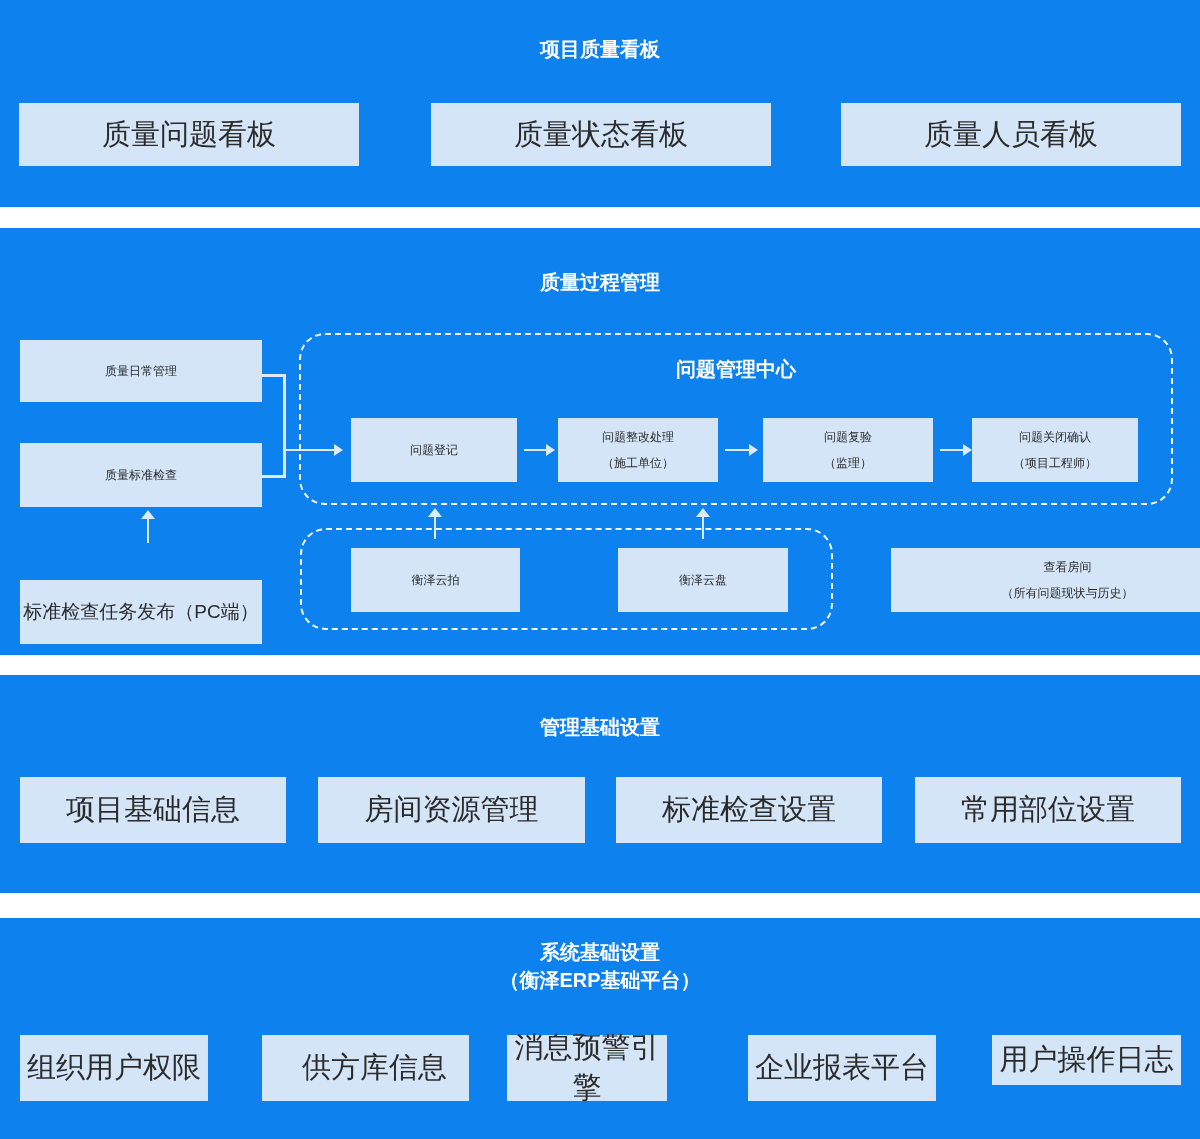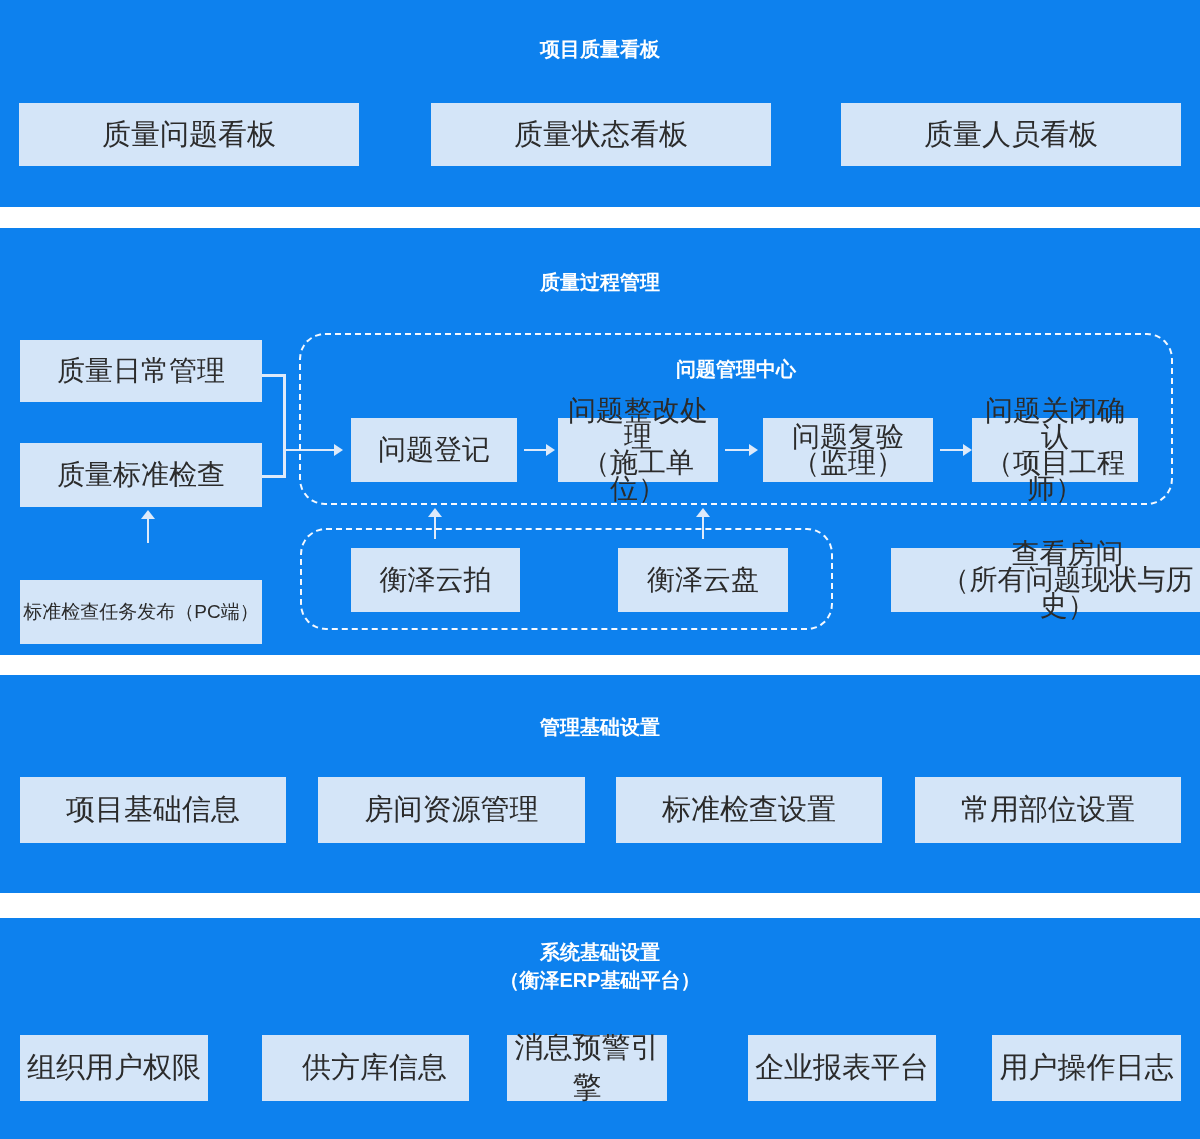--- a/index.html
+++ b/index.html
@@ -11,21 +11,21 @@
   html,body{margin:0;padding:0;background:#ffffff;}
   body{font-family:"Liberation Sans","DejaVu Sans",sans-serif;}
   .stage{position:relative;width:1200px;height:1139px;background:#ffffff;overflow:hidden;}
   .band{position:absolute;left:0;width:1200px;background:var(--blue);}
   .sec-title{position:absolute;left:0;width:1200px;text-align:center;color:#ffffff;
              font-weight:bold;font-size:20px;line-height:28px;}
   .box{position:absolute;background:var(--box-bg);color:var(--box-text);
        display:flex;flex-direction:column;align-items:center;justify-content:center;
        text-align:center;}
   .box-lg{font-size:29px;}
-  .box-md{font-size:28px;line-height:26px;}
+  .box-md{font-size:12px;line-height:26px;}
   .dashed{position:absolute;border:2px dashed #f4f9ff;border-radius:26px;box-sizing:border-box;}
   .dash-title{position:absolute;text-align:center;color:#ffffff;font-weight:bold;font-size:20px;}
   .hline{position:absolute;background:var(--line);height:3px;}
   .vline{position:absolute;background:var(--line);width:3px;}
   .arrow-right{position:absolute;height:2px;background:var(--line);}
   .arrow-right::after{content:'';position:absolute;right:-9px;top:-5px;width:0;height:0;
        border-left:9px solid var(--line);border-top:6px solid transparent;border-bottom:6px solid transparent;}
   .arrow-up{position:absolute;width:2px;background:var(--line);}
   .arrow-up::after{content:'';position:absolute;top:-9px;left:-6px;width:0;height:0;
        border-bottom:9px solid var(--line);border-left:7px solid transparent;border-right:7px solid transparent;}
@@ -133,18 +133,18 @@
     </div>
     <div class="box box-lg" style="left:262px;top:1035px;width:189px;height:66px;padding-left:18px;">
       <span>供方库信息</span>
     </div>
     <div class="box box-lg" style="left:507px;top:1035px;width:160px;height:66px;">
       <span>消息预警引擎</span>
     </div>
     <div class="box box-lg" style="left:748px;top:1035px;width:188px;height:66px;">
       <span>企业报表平台</span>
     </div>
-    <div class="box box-lg" style="left:992px;top:1035px;width:189px;height:66px;">
+    <div class="box box-lg" style="left:992px;top:1035px;width:189px;height:50px;">
       <span>用户操作日志</span>
     </div>
   </section>
 
 </div>
 
 </body></html>

